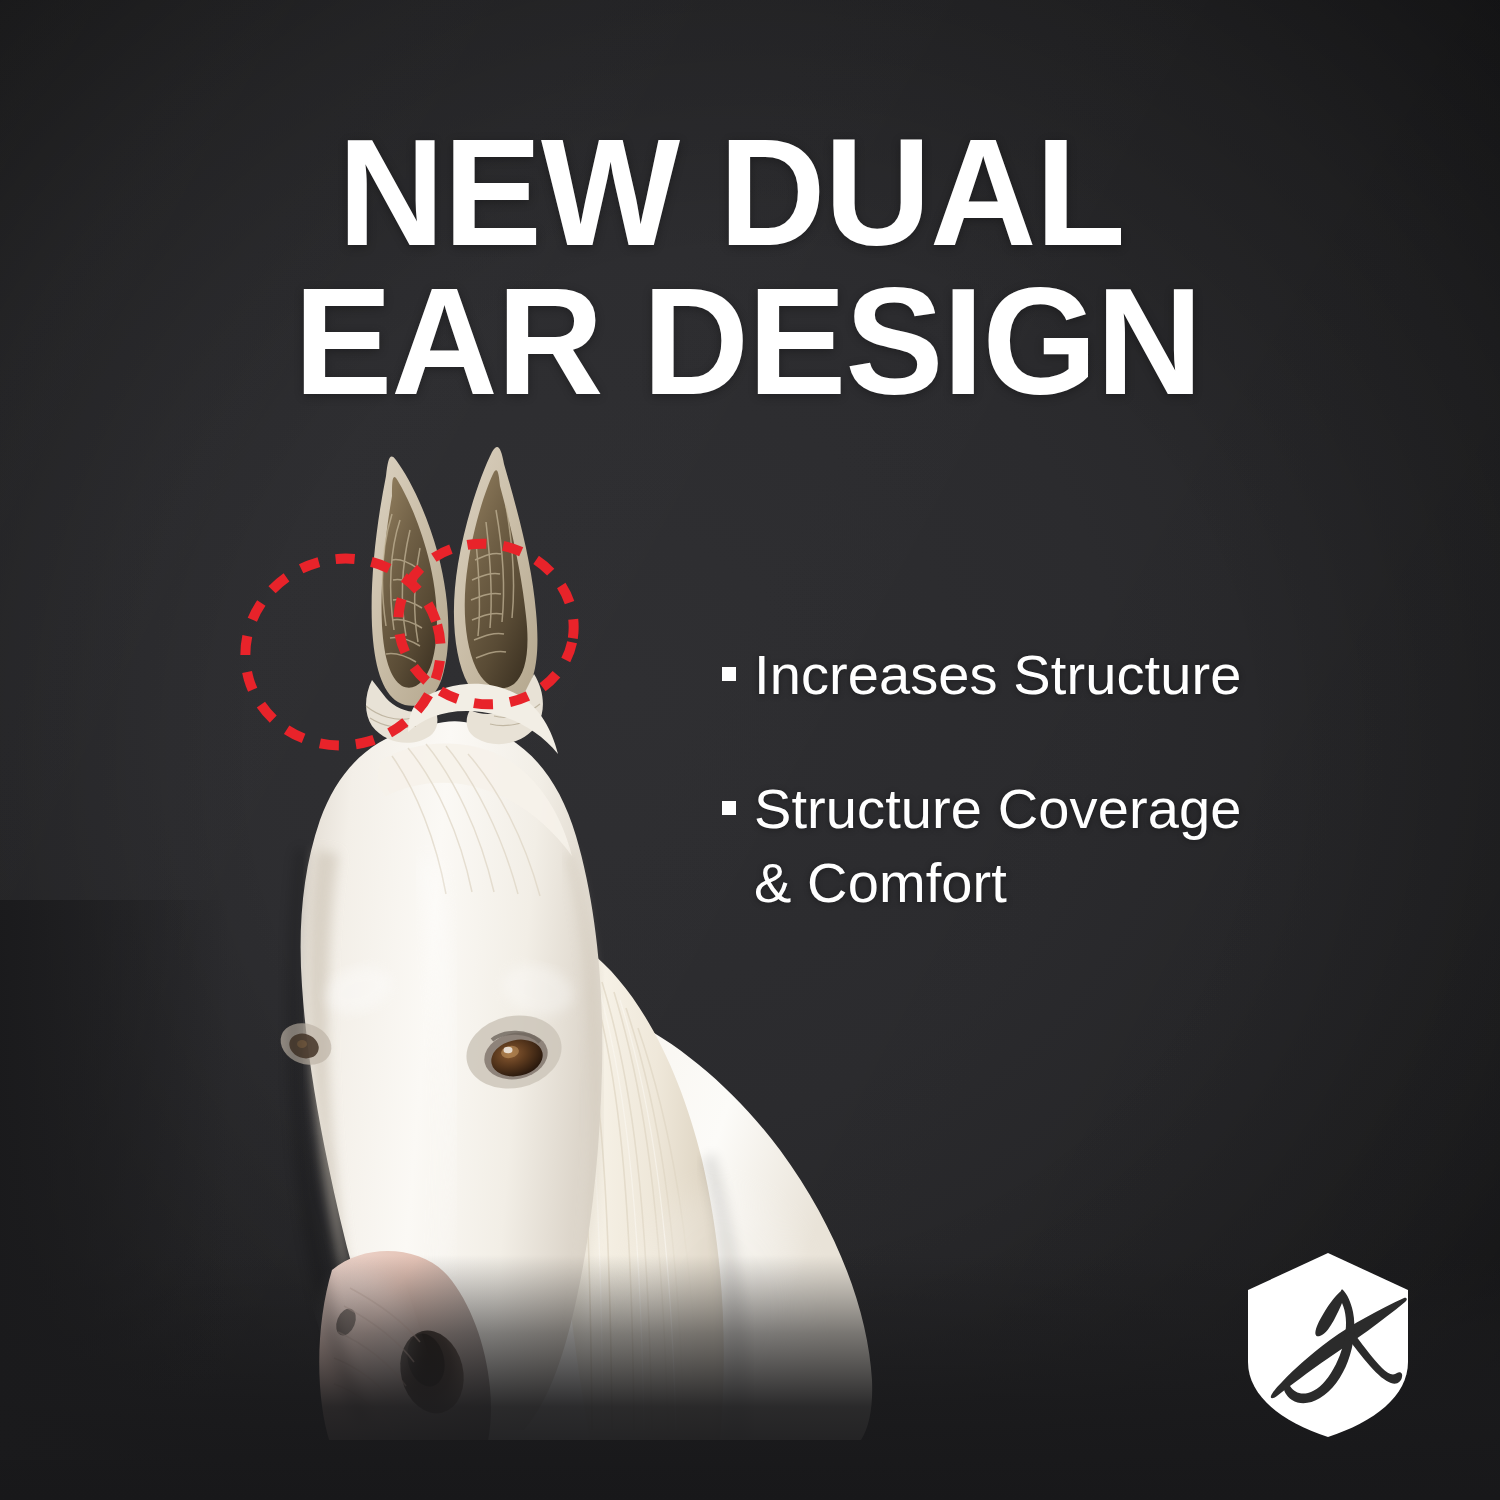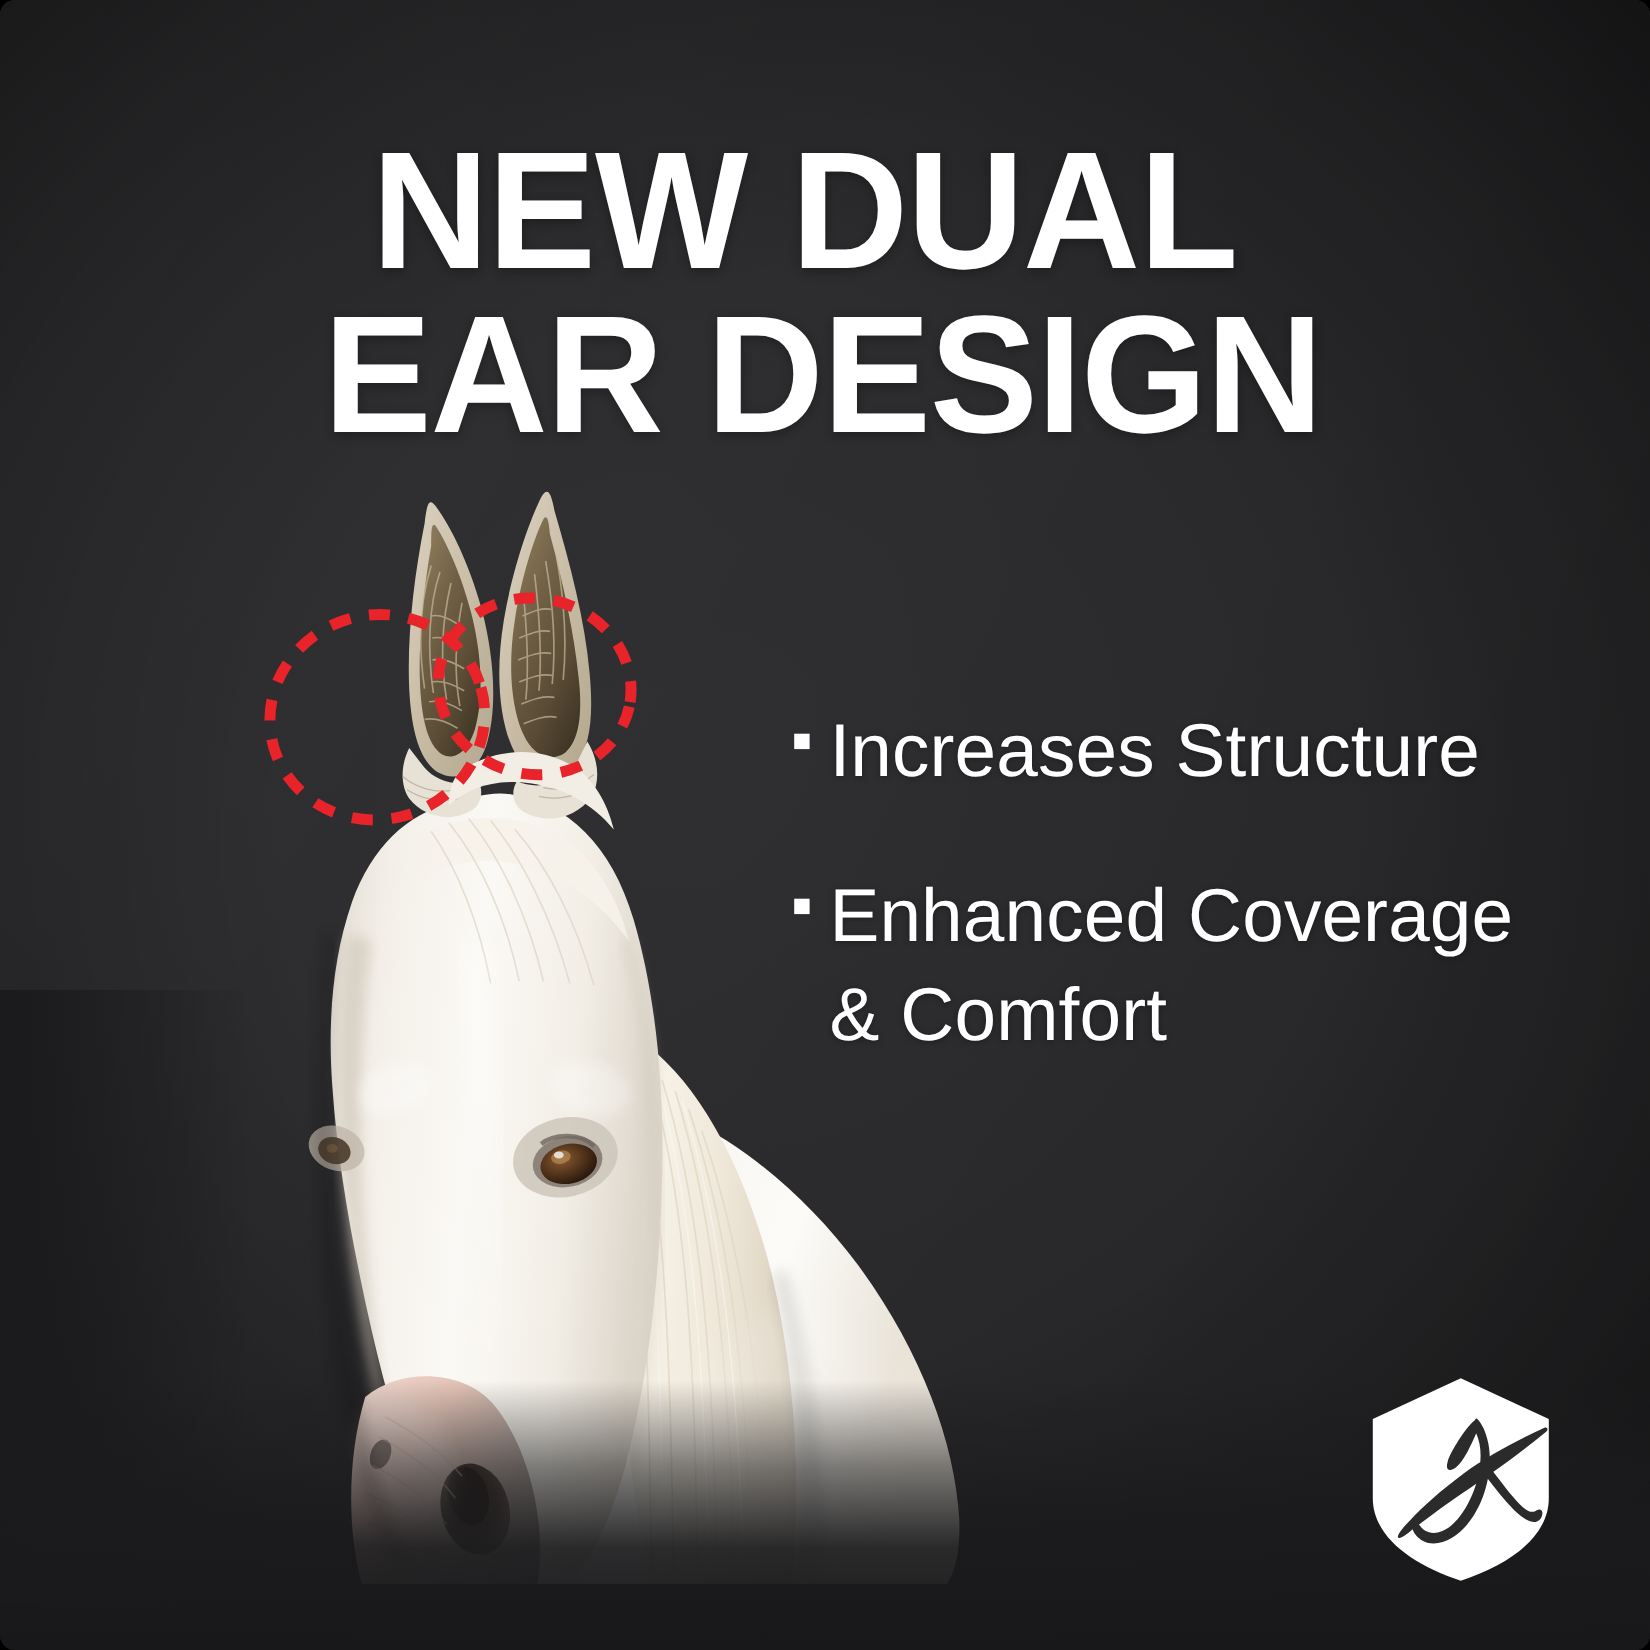--- a/index.html
+++ b/index.html
@@ -7,21 +7,20 @@
     padding: 0;
     background: #000;
   }
   #stage {
     position: relative;
     width: 1500px;
     height: 1500px;
     overflow: hidden;
     font-family: "Liberation Sans", sans-serif;
     background: #242427;
-    border-radius: 14px;
   }
 
   
   .bg-base {
     position: absolute;
     inset: 0;
     background:
       radial-gradient(ellipse 115% 105% at 42% 46%,
         #2e2e31 0%,
         #2b2b2e 28%,
@@ -91,21 +90,21 @@
     width: 14px;
     height: 14px;
     background: #ffffff;
     margin-top: 29px;
     margin-right: 18px;
   }
   .bullet-text {
     color: #ffffff;
     font-family: "Liberation Sans", sans-serif;
     font-weight: 400;
-    font-size: 68px;
+    font-size: 56px;
     line-height: 1.32;
     letter-spacing: 0.1px;
     text-shadow: 0 1px 6px rgba(0,0,0,0.35);
   }
 
   
   .horse-wrap {
     position: absolute;
     left: 120px;
     top: 430px;
@@ -447,21 +446,21 @@
     <div class="bullet-item">
       <span class="bullet-marker"></span>
       <div class="bullet-text">
         <span>Increases Structure</span><br>
       </div>
     </div>
 
     <div class="bullet-item">
       <span class="bullet-marker"></span>
       <div class="bullet-text">
-        <span>Enhanced Coverage</span><br>
+        <span>Structure Coverage</span><br>
         <span>&amp; Comfort</span>
       </div>
     </div>
 
   </div>
 
   <div class="logo">
     <svg viewBox="0 0 172 190" xmlns="http://www.w3.org/2000/svg">
       <path d="M86 3 L166 40 L166 112 C166 146 132 172 86 187
                C40 172 6 146 6 112 L6 40 Z" fill="#ffffff"></path>

